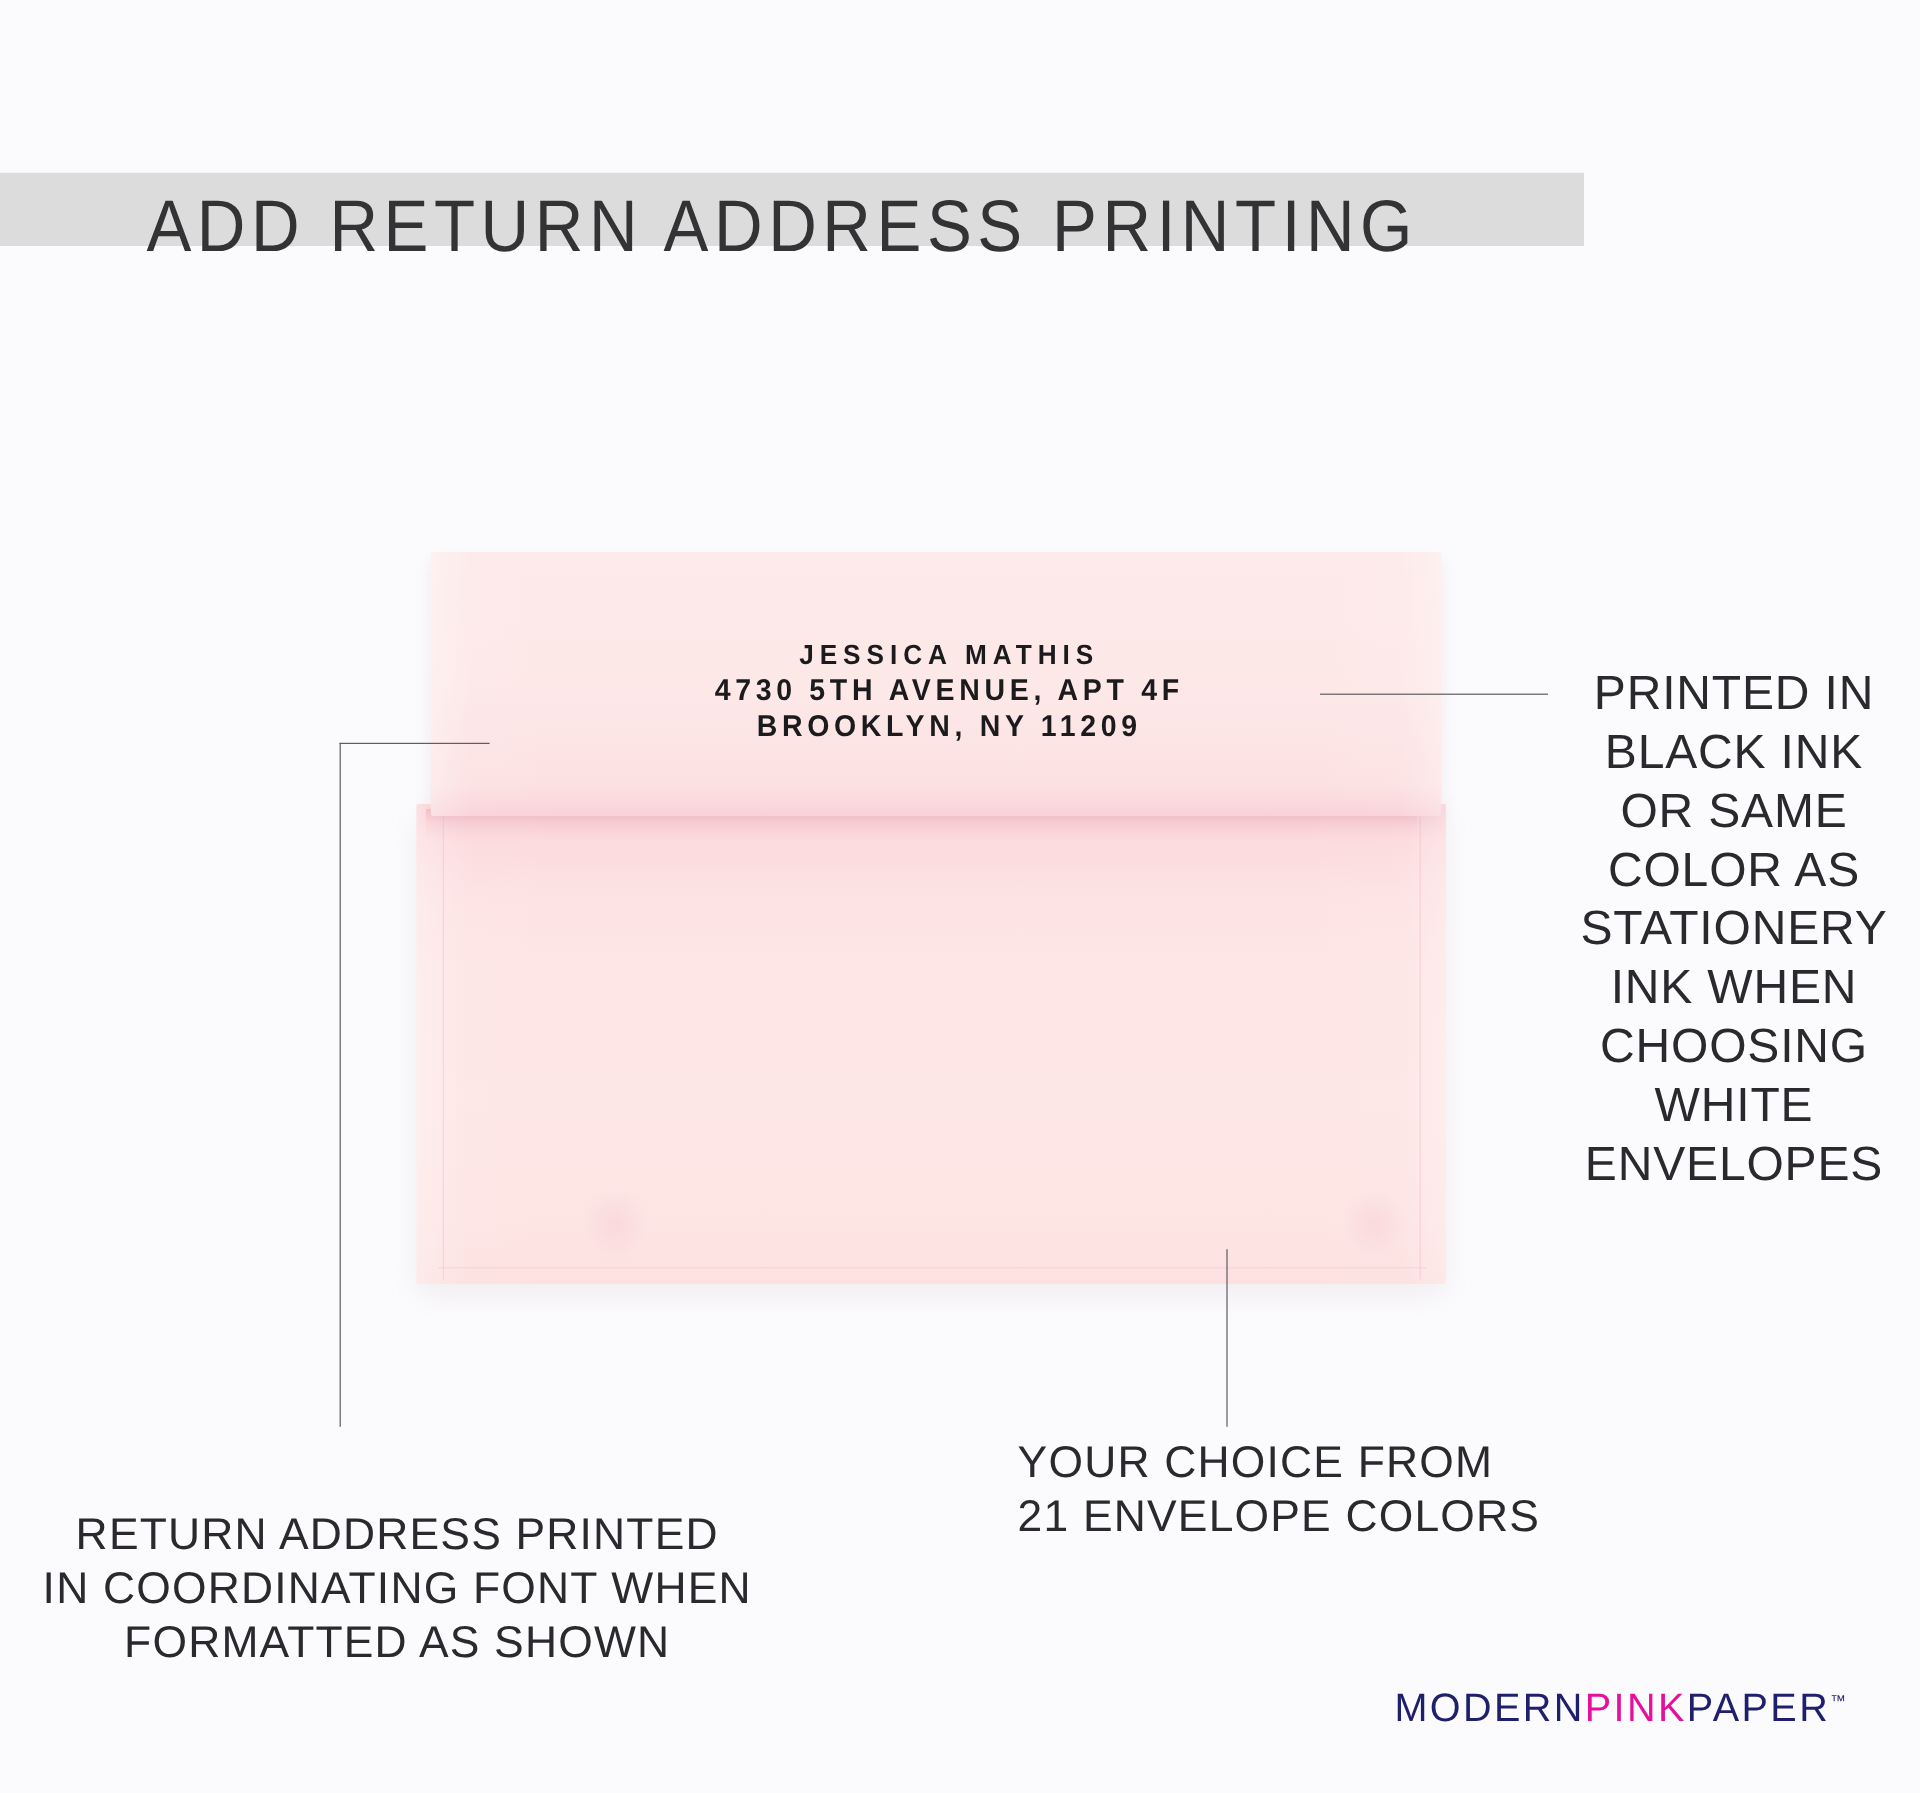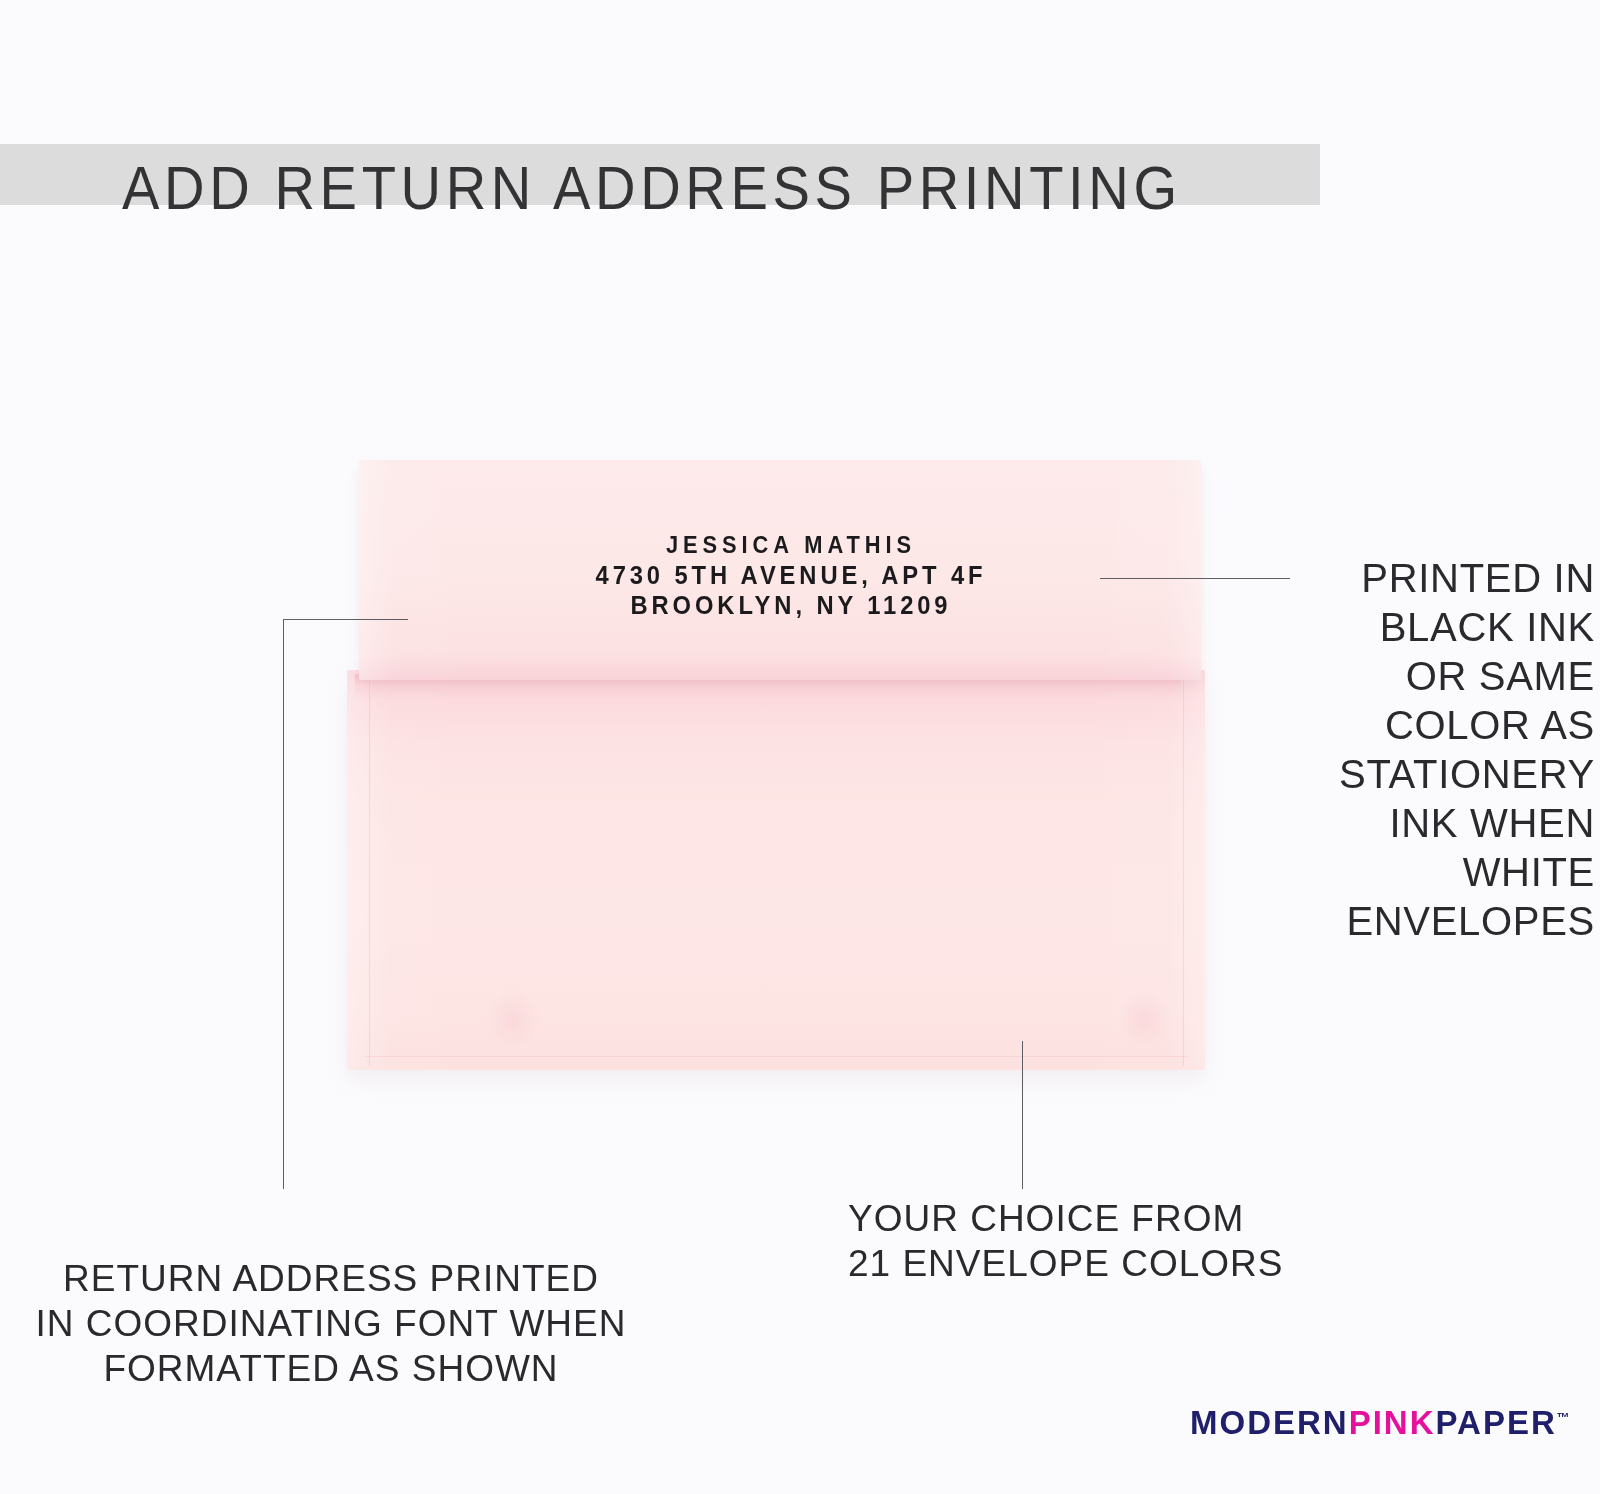--- a/index.html
+++ b/index.html
@@ -208,21 +208,21 @@
     color: #2a2a2e;
     font-weight: 400;
   }
   #callout-right {
     left: 1295px;
     top: 554px;
     width: 300px;
     font-size: 40px;
     line-height: 49px;
     letter-spacing: 0.7px;
-    text-align: right;
+    text-align: center;
   }
   #callout-bottom-left {
     left: 26px;
     top: 1256px;
     width: 610px;
     font-size: 37px;
     line-height: 45px;
     letter-spacing: 1.0px;
     text-align: center;
   }
@@ -237,23 +237,22 @@
   }
   .callout-line { white-space: nowrap; }
 
   
   #logo {
     position: absolute;
     left: 1162px;
     top: 1404px;
     font-size: 33px;
     letter-spacing: 2.0px;
-    font-weight: 700;
+    font-weight: 400;
     white-space: nowrap;
-    margin-left: 28px;
   }
   .logo-navy { color: #1f1f6b; }
   .logo-pink { color: #e5119d; }
   #logo-tm {
     font-size: 13px;
     vertical-align: super;
     color: #1f1f6b;
     letter-spacing: 0.5px;
   }
 </style>
@@ -296,20 +295,21 @@
 <div class="leader" id="leader-left-v"></div>
 <div class="leader" id="leader-center-v"></div>
 
 <div class="callout" id="callout-right">
   <div class="callout-line">PRINTED IN</div>
   <div class="callout-line">BLACK INK</div>
   <div class="callout-line">OR SAME</div>
   <div class="callout-line">COLOR AS</div>
   <div class="callout-line">STATIONERY</div>
   <div class="callout-line">INK WHEN</div>
+  <div class="callout-line">CHOOSING</div>
   <div class="callout-line">WHITE</div>
   <div class="callout-line">ENVELOPES</div>
 </div>
 
 <div class="callout" id="callout-bottom-left">
   <div class="callout-line">RETURN ADDRESS PRINTED</div>
   <div class="callout-line">IN COORDINATING FONT WHEN</div>
   <div class="callout-line">FORMATTED AS SHOWN</div>
 </div>
 

